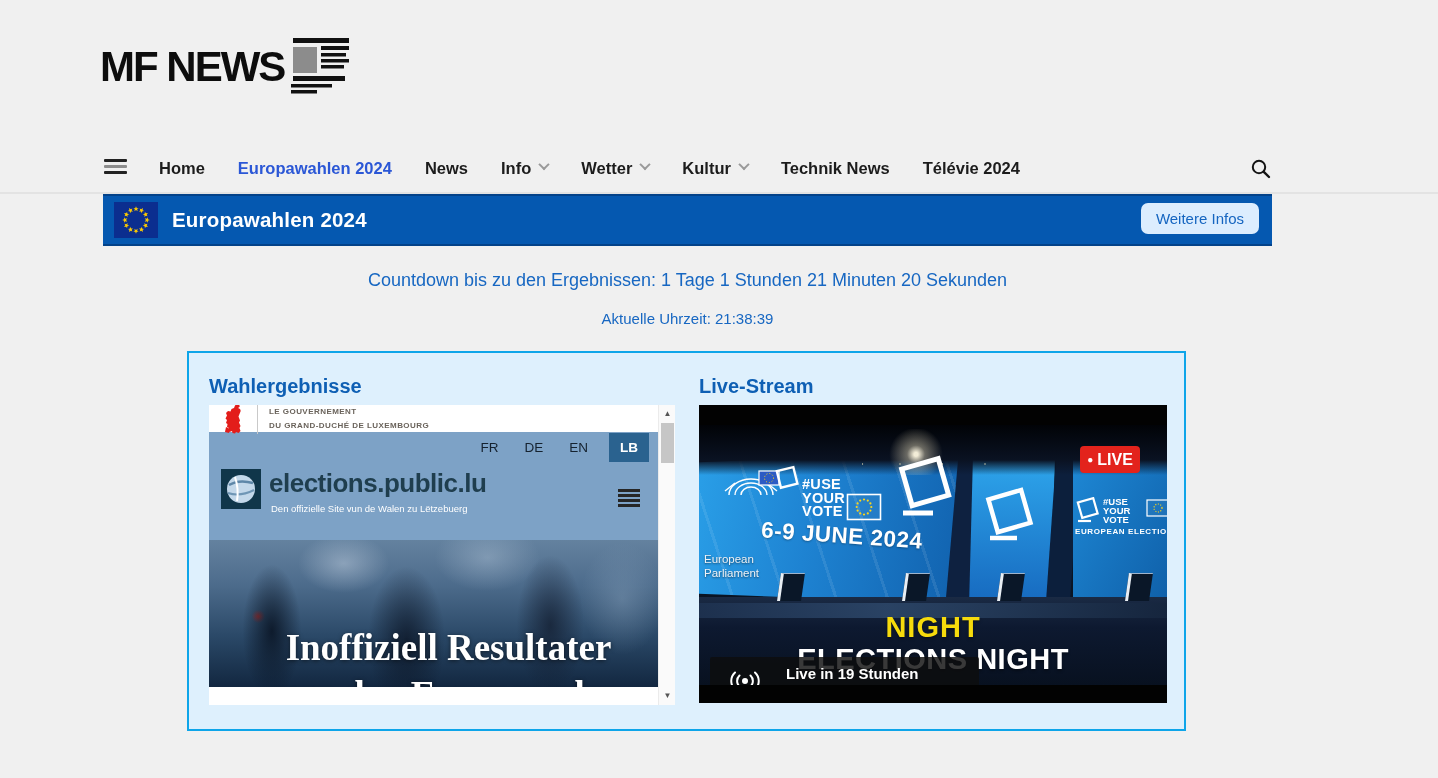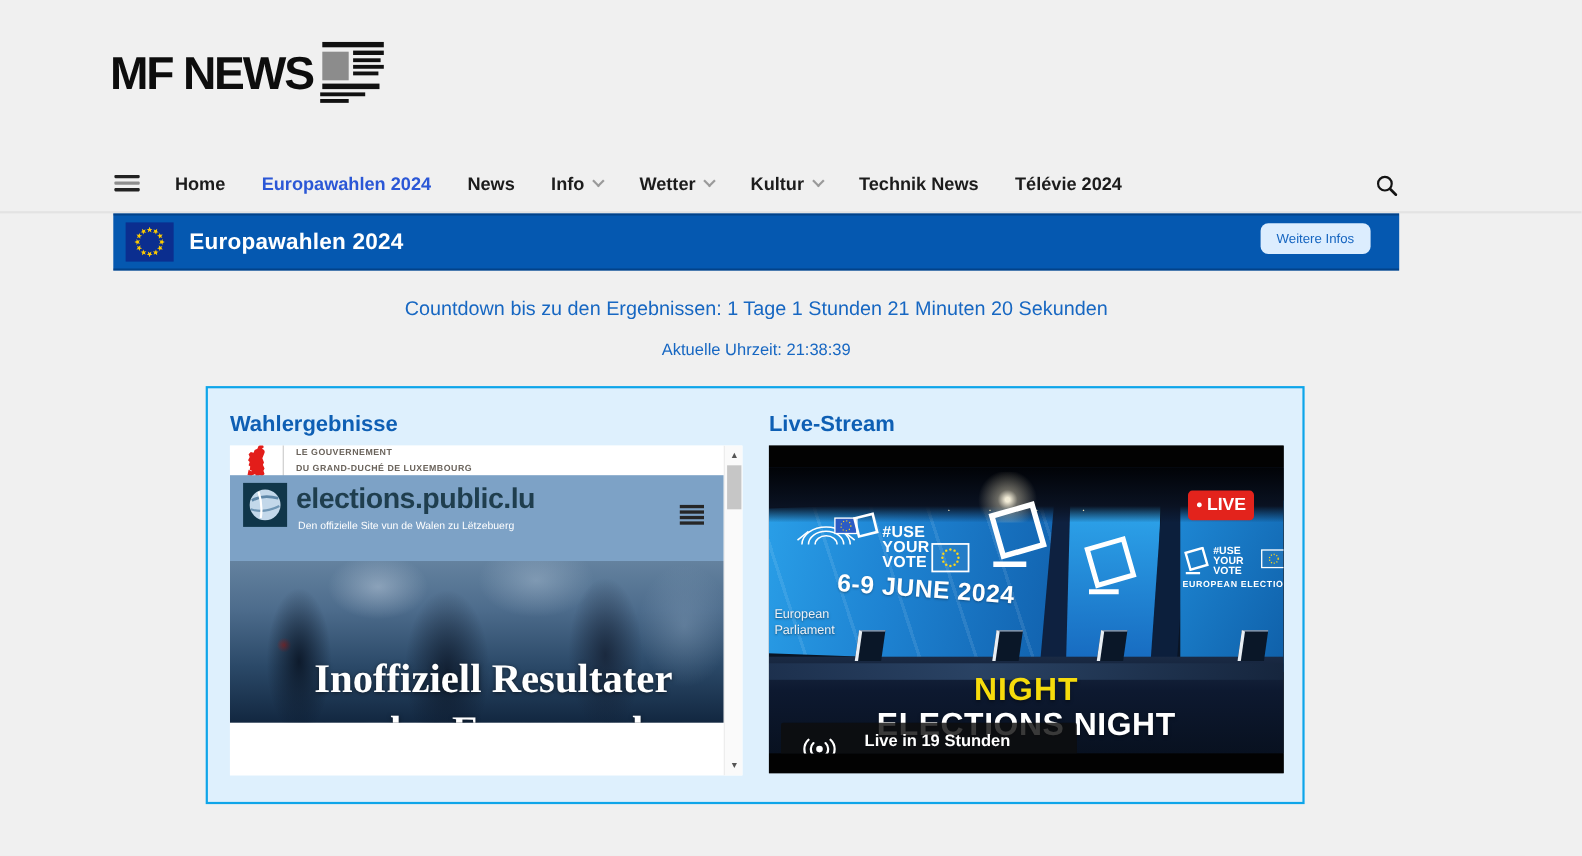--- a/index.html
+++ b/index.html
@@ -21,21 +21,21 @@
   .nav-links { position:absolute; left:159px; top:0; height:48px; display:flex; align-items:center; gap:33px; }
   .nav-link { font-size:16.5px; font-weight:600; color:#1c1c1c; cursor:pointer; display:flex; align-items:center; white-space:nowrap; }
   .nav-link.active { color:#2b57d6; }
   .chev { width:8px; height:8px; border-right:2px solid #9a9a9a; border-bottom:2px solid #9a9a9a; transform:rotate(45deg) translate(-1px,-1px); margin-left:9px; margin-top:-4px; }
   .nav-search { position:absolute; right:166px; top:14px; cursor:pointer; }
 
   
   .banner { position:absolute; left:103px; top:194px; width:1169px; height:52px; background:#0558b0; display:flex; align-items:center; box-shadow:inset 0 2px 0 rgba(3,40,90,.45), inset 0 -2px 0 rgba(3,40,90,.45); }
   .banner-flag { margin-left:11px; width:44px; height:36px; flex:0 0 auto; }
   .banner-title { margin-left:14px; color:#ffffff; font-size:20.5px; font-weight:bold; letter-spacing:.2px; }
-  .banner-btn { position:absolute; right:26px; top:9px; background:#dcedfe; color:#1565c0; font-size:12px; padding:7px 15px; border:none; border-radius:7px; cursor:pointer; font-family:"Liberation Sans",sans-serif; }
+  .banner-btn { position:absolute; right:13px; top:9px; background:#dcedfe; color:#1565c0; font-size:15px; padding:7px 15px; border:none; border-radius:7px; cursor:pointer; font-family:"Liberation Sans",sans-serif; }
 
   
   .countdown-wrap { position:absolute; left:103px; top:0; width:1169px; text-align:center; }
   .countdown-line { position:absolute; left:0; top:270px; width:100%; color:#1767c2; font-size:18px; }
   .clock-line { position:absolute; left:0; top:310px; width:100%; color:#1767c2; font-size:15px; }
 
   
   .content-box { position:absolute; left:187px; top:351px; width:999px; height:380px; background:#def0fd; border:2px solid #0ea5e9; }
   .panel-heading { position:absolute; top:22px; font-size:20px; font-weight:bold; color:#0e5fb4; }
   .heading-left { left:20px; }
@@ -244,20 +244,26 @@
           <svg width="26" height="31" viewBox="0 0 26 31">
             <path fill="#e31d1a" d="M16,1 c2,0 3,1.5 2.5,3 l-1.5,1 c2,0.5 3,2 2.5,3.5 l-2,5 1.5,4 -1,2 1.5,3.5 -1,2 1,3 -2,2 -2.5-1 -1,1.5 -2.5-0.5 -0.5-2 -2.5,1 -1.5-1.5 1-2.5 -2-1 0.5-3 -1.5-1 1-3 -1.5-1.5 1.5-3 -1-2.5 2-2 2.5,0.5 1-2.5 2.5-1 1-2.5 z"></path>
             <path fill="#e31d1a" d="M5,24 l4,2 -1,4 -4-1 z"></path>
           </svg>
           <div class="gov-divider"></div>
           <div class="gov-lines">
             <div>LE GOUVERNEMENT</div>
             <div>DU GRAND-DUCHÉ DE LUXEMBOURG</div>
           </div>
         </div>
+        <div class="lang-bar">
+          <span class="lang-item">FR</span>
+          <span class="lang-item">DE</span>
+          <span class="lang-item">EN</span>
+          <span class="lang-active">LB</span>
+        </div>
         <div class="site-header">
           <div class="site-logo">
             <svg width="40" height="40" viewBox="0 0 40 40">
               <circle cx="20" cy="20" r="14" fill="#c3d8ea"></circle>
               <path d="M8,16 q10,-6 24,-2" stroke="#5e87a8" stroke-width="2.5" fill="none"></path>
               <path d="M7,24 q12,4 26,-3" stroke="#6f96b5" stroke-width="2" fill="none"></path>
               <path d="M14,8 q4,12 2,24" stroke="#ffffff" stroke-width="2" fill="none"></path>
             </svg>
           </div>
           <div class="site-title">elections.public.lu</div>

